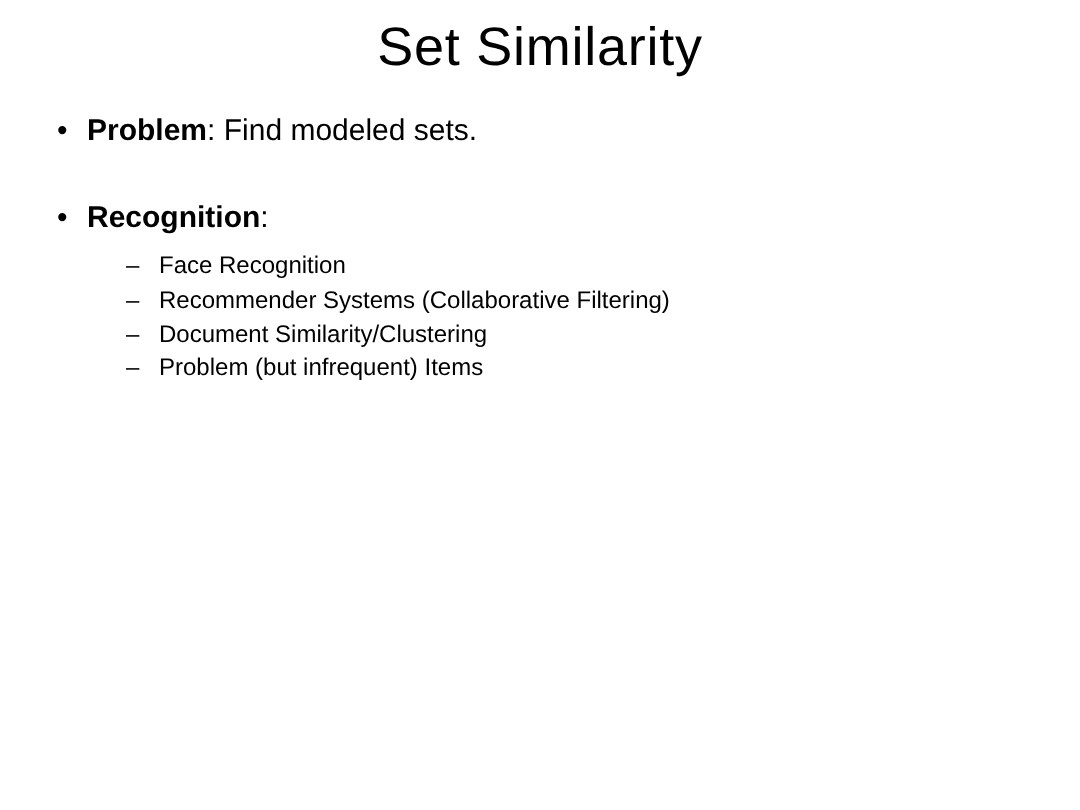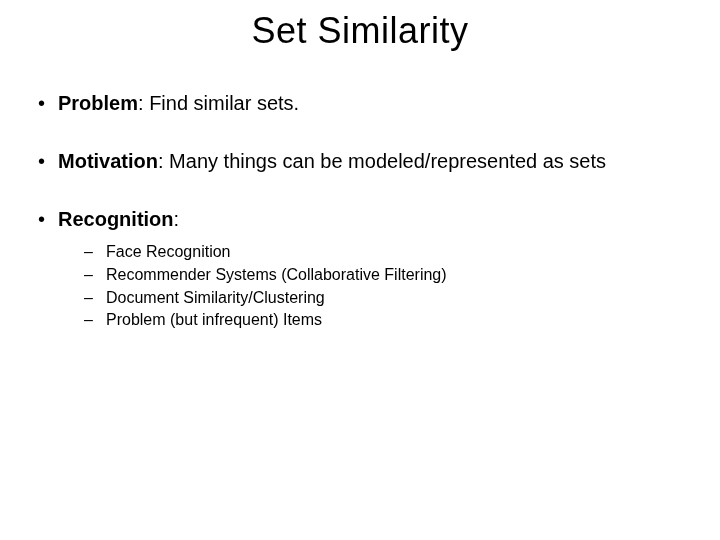--- a/index.html
+++ b/index.html
@@ -14,21 +14,21 @@
   .slide {
     width: 720px;
     height: 540px;
     box-sizing: border-box;
     padding: 10px 30px 20px 30px;
   }
   .title {
     text-align: center;
     font-size: 36px;
     font-weight: normal;
-    margin-bottom: 38px;
+    margin-bottom: 22px;
     letter-spacing: 0.5px;
   }
   ul.top {
     list-style: none;
     padding-left: 0;
     margin: 0;
   }
   ul.top > li {
     position: relative;
     padding-left: 28px;
@@ -68,26 +68,23 @@
 </style>
 </head>
 <body>
 
 <div class="slide">
   <div class="title">Set Similarity</div>
 
   <ul class="top">
 
     <li>
-      <span class="bold">Problem</span><span>: Find similar sets.</span>
+      <span class="bold">Problem</span><span>: Find modeled sets.</span>
     </li>
 
-    <li>
-      <span class="bold">Motivation</span><span>: Many things can be modeled/represented as sets</span>
-    </li>
 
     <li>
       <span class="bold">Recognition</span><span>:</span>
       <ul class="sub">
         <li>Face Recognition</li>
         <li>Recommender Systems (Collaborative Filtering)</li>
         <li>Document Similarity/Clustering</li>
         <li>Problem (but infrequent) Items</li>
       </ul>
     </li>

